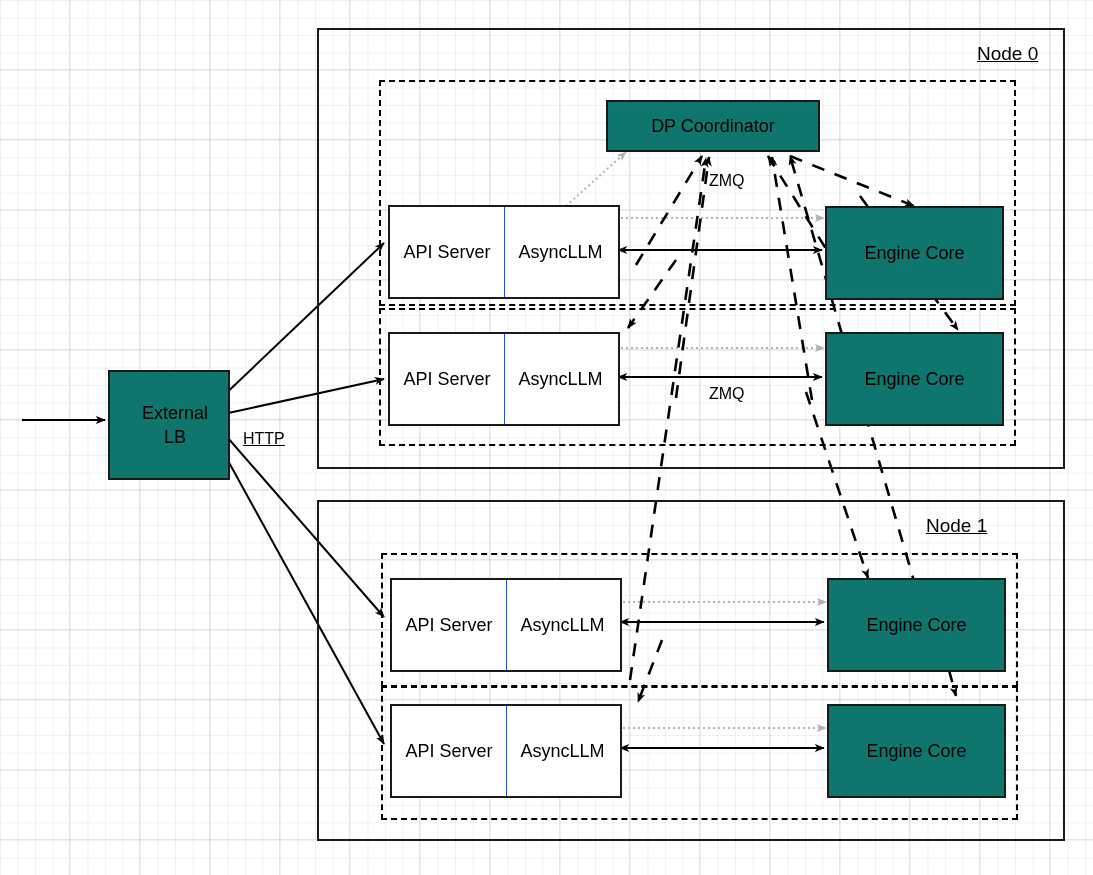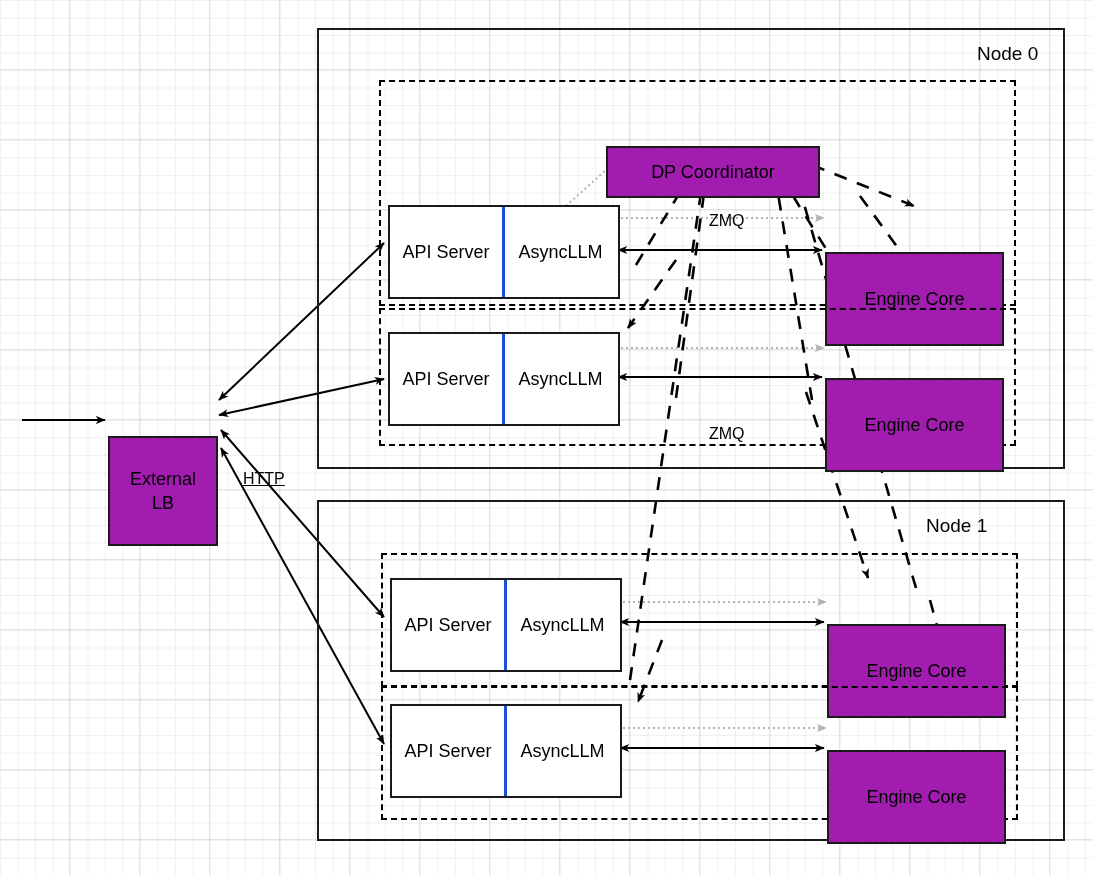--- a/index.html
+++ b/index.html
@@ -15,41 +15,41 @@
     background-position:0 0,0 0,-1px -1px,-1px -1px;
     font-family:"Liberation Sans", sans-serif;
     color:#000;
   }
   #canvas{position:absolute;inset:0;}
   svg.layer{position:absolute;left:0;top:0;width:1093px;height:875px;overflow:visible;}
   .node-box{
     position:absolute;border:2px solid #1a1a1a;background:transparent;
   }
   .node-label{
-    position:absolute;font-size:19px;color:#000;white-space:nowrap;
+    position:absolute;font-size:19px;color:#000;white-space:nowrap;text-decoration:underline;
   }
   .group-dashed{
     position:absolute;border:2.5px dashed #000;background:transparent;
   }
   .unit{
     position:absolute;border:2px solid #1a1a1a;background:#fff;
     display:flex;align-items:stretch;
   }
   .unit .cell{
     display:flex;align-items:center;justify-content:center;
     font-size:18px;white-space:nowrap;box-sizing:border-box;
   }
-  .unit .cell.left{border-right:3px solid #1d4ed8;}
+  .unit .cell.left{border-right:1px solid #1d4ed8;}
   .plain-box{
-    position:absolute;border:2px solid #1a1a1a;background:#a21caf;
+    position:absolute;border:2px solid #1a1a1a;background:#0f766e;
     display:flex;align-items:center;justify-content:center;
-    font-size:18px;text-align:center;line-height:1.35;margin-top:46px;
+    font-size:18px;text-align:center;line-height:1.35;
   }
   .edge-label{
-    position:absolute;font-size:16px;background:transparent;white-space:nowrap;margin-top:40px;
+    position:absolute;font-size:16px;background:transparent;white-space:nowrap;
   }
 </style>
 </head>
 <body>
 
 <div id="canvas">
 
   <svg class="layer">
     <defs>
       <marker id="arrowBlack" markerWidth="11" markerHeight="11" refX="9.2" refY="4" orient="auto" markerUnits="userSpaceOnUse">
@@ -93,21 +93,21 @@
     <line x1="916" y1="588" x2="790" y2="156" stroke="#000" stroke-width="2.6" stroke-dasharray="13,11" marker-end="url(#arrowBlack)"></line>
 
     <line x1="790" y1="156" x2="914" y2="206" stroke="#000" stroke-width="2.6" stroke-dasharray="13,11" marker-end="url(#arrowBlack)"></line>
     <line x1="860" y1="196" x2="958" y2="330" stroke="#000" stroke-width="2.6" stroke-dasharray="13,11" marker-end="url(#arrowBlack)"></line>
     <line x1="676" y1="260" x2="628" y2="328" stroke="#000" stroke-width="2.6" stroke-dasharray="13,11" marker-end="url(#arrowBlack)"></line>
     <line x1="806" y1="392" x2="868" y2="578" stroke="#000" stroke-width="2.6" stroke-dasharray="13,11" marker-end="url(#arrowBlack)"></line>
     <line x1="930" y1="600" x2="956" y2="696" stroke="#000" stroke-width="2.6" stroke-dasharray="13,11" marker-end="url(#arrowBlack)"></line>
     <line x1="662" y1="640" x2="638" y2="702" stroke="#000" stroke-width="2.6" stroke-dasharray="13,11" marker-end="url(#arrowBlack)"></line>
   </svg>
 
-  <div class="plain-box" style="left:108px;top:390px;width:106px;height:106px;">
+  <div class="plain-box" style="left:108px;top:370px;width:106px;height:106px;padding-left:12px;">
     <div>
       <div>External</div>
       <div>LB</div>
     </div>
   </div>
   <div class="edge-label" style="left:243px;top:430px;text-decoration:underline;">HTTP</div>
 
   <div class="node-box" style="left:317px;top:28px;width:744px;height:437px;"></div>
   <div class="node-label" style="left:977px;top:43px;">Node 0</div>
 

